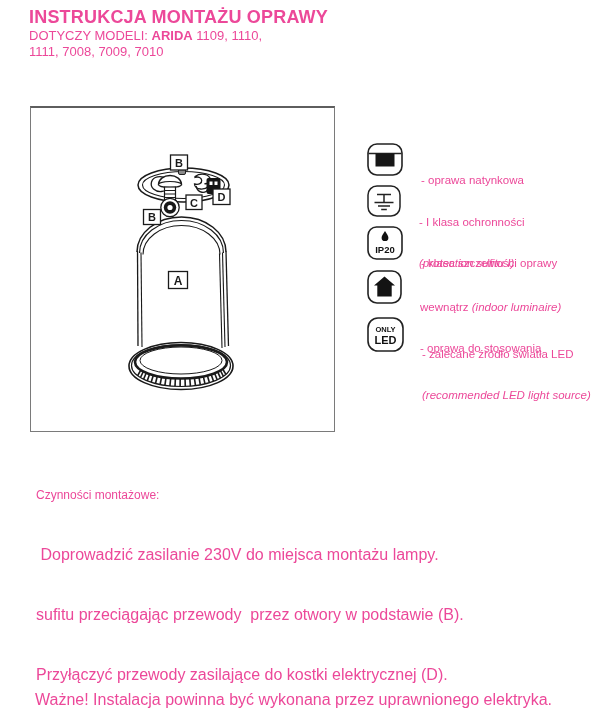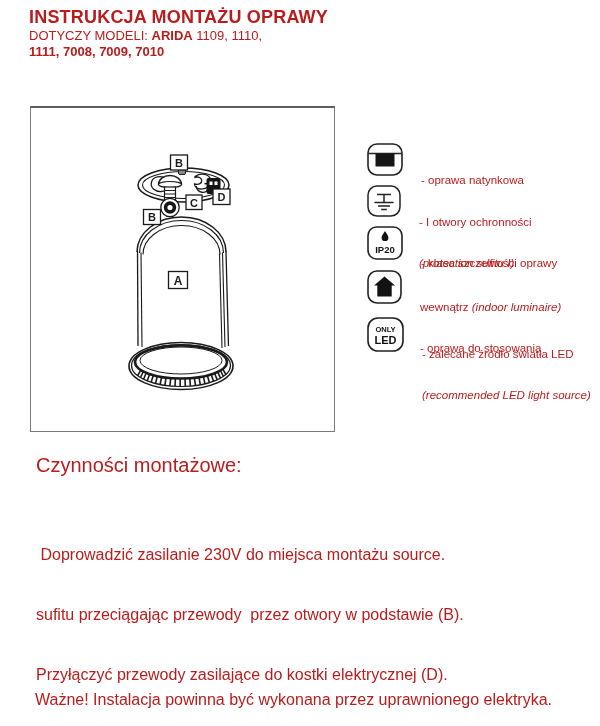--- a/index.html
+++ b/index.html
@@ -1,34 +1,34 @@
 <!DOCTYPE html>
 <html><head>
 <meta charset="utf-8">
 <style>
   html,body{margin:0;padding:0;background:#fff;}
   .page{
     position:relative;width:600px;height:726px;background:#ffffff;
-    font-family:"Liberation Sans",sans-serif;color:#b91c1c;overflow:hidden;
+    font-family:"Liberation Sans",sans-serif;color:#ec4899;overflow:hidden;
   }
   .abs{position:absolute;}
   .title{left:29px;top:7px;font-size:18px;font-weight:bold;letter-spacing:.2px;white-space:nowrap;}
   .subtitle{font-size:13px;white-space:pre;left:29px;}
   .sub1{top:28px;}
-  .sub2{top:44px;font-weight:bold;}
+  .sub2{top:44px;}
   .diagram-box{
     left:30px;top:106px;width:303px;height:323px;
     border:1px solid #7a7a7a;border-top:2px solid #5e5e5e;background:#fff;
   }
   .icons-col{left:363px;top:143px;width:232px;height:230px;}
   .icon-row{position:absolute;left:4px;display:flex;gap:18px;align-items:flex-start;}
   .icon-glyph{flex:0 0 auto;}
   .icon-label{font-size:11.5px;line-height:13.5px;padding-top:4px;white-space:pre;}
   .it{font-style:italic;}
-  .instructions-heading{left:36px;top:454px;font-size:20px;}
+  .instructions-heading{left:36px;top:488px;font-size:12px;}
   .instructions-para{left:36px;top:505px;font-size:16px;line-height:20px;white-space:pre-wrap;}
   .warning{left:35px;top:691px;font-size:16px;white-space:nowrap;}
   svg text{font-family:"Liberation Sans",sans-serif;}
 </style>
 </head>
 <body>
 
 <div class="page">
 
   <div class="abs title">INSTRUKCJA MONTAŻU OPRAWY</div>
@@ -138,21 +138,21 @@
         <svg width="34" height="32" viewBox="0 0 34 32" fill="none" stroke="#222" stroke-width="1.5">
           <rect x="1" y="1" width="32" height="30" rx="9"></rect>
           <line x1="10" y1="9.5" x2="24" y2="9.5"></line>
           <line x1="17" y1="9.5" x2="17" y2="17.5"></line>
           <line x1="7.5" y1="17.5" x2="26.5" y2="17.5"></line>
           <line x1="11" y1="21" x2="23" y2="21"></line>
           <line x1="14.2" y1="24.5" x2="19.8" y2="24.5"></line>
         </svg>
       </div>
       <div class="icon-label">
-        <div>- I otwory ochronności</div>
+        <div>- I klasa ochronności</div>
         <div class="it">(protection sufitu I)</div>
       </div>
     </div>
 
     <div class="icon-row" style="top:83px;">
       <div class="icon-glyph">
         <svg width="36" height="34" viewBox="0 0 36 34" fill="none" stroke="#222" stroke-width="1.6">
           <rect x="1" y="1" width="34" height="32" rx="8.5"></rect>
           <path d="M 18 5 C 16.2 8, 14.6 9.8, 14.6 11.7 A 3.4 3.4 0 0 0 21.4 11.7 C 21.4 9.8, 19.8 8, 18 5 Z" fill="#111" stroke="none"></path>
           <text x="18" y="27" text-anchor="middle" font-size="9.5" font-weight="bold" fill="#111" stroke="none">IP20</text>
@@ -187,21 +187,21 @@
       <div class="icon-label">
         <div>- zalecane źródło światła LED</div>
         <div class="it">(recommended LED light source)</div>
       </div>
     </div>
 
   </div>
 
   <div class="abs instructions-heading">Czynności montażowe:</div>
   <div class="abs instructions-para">
-    <div> Doprowadzić zasilanie 230V do miejsca montażu source.</div>
+    <div> Doprowadzić zasilanie 230V do miejsca montażu lampy.</div>
     <div>sufitu przeciągając przewody  przez otwory w podstawie (B).</div>
     <div>Przyłączyć przewody zasilające do kostki elektrycznej (D).</div>
     
     
   </div>
 
   <div class="abs warning">Ważne! Instalacja powinna być wykonana przez uprawnionego elektryka.</div>
 
 </div>
 

